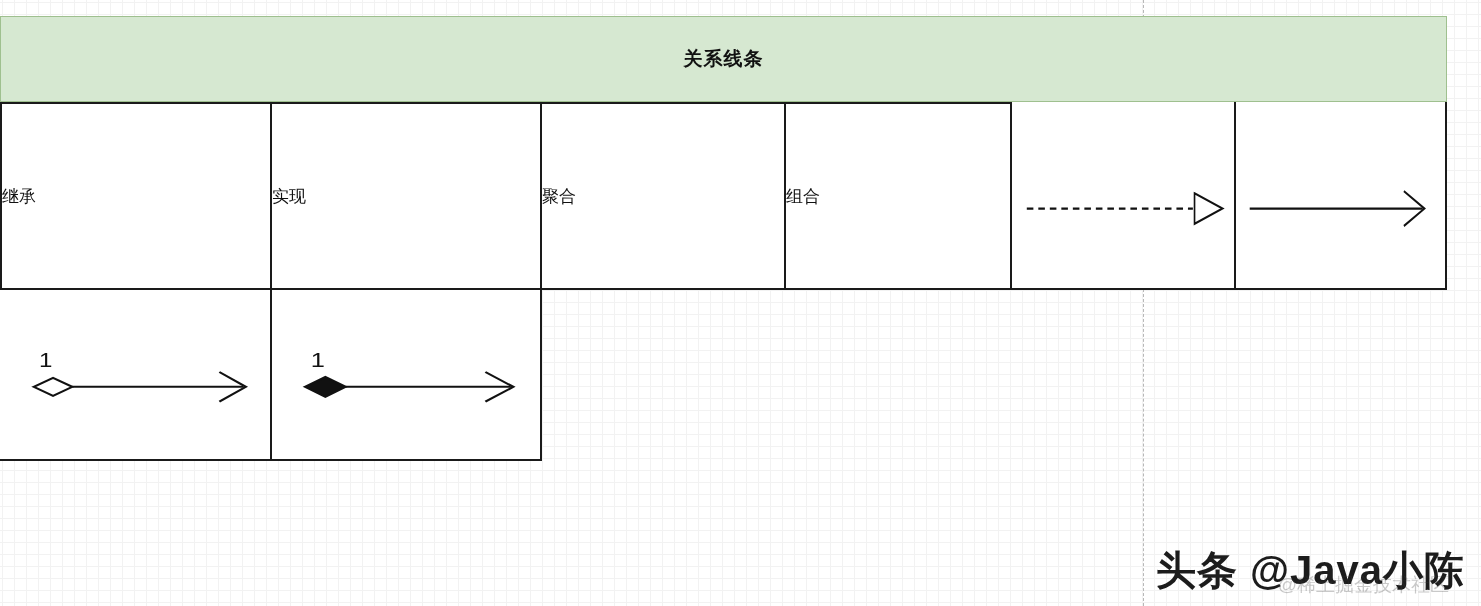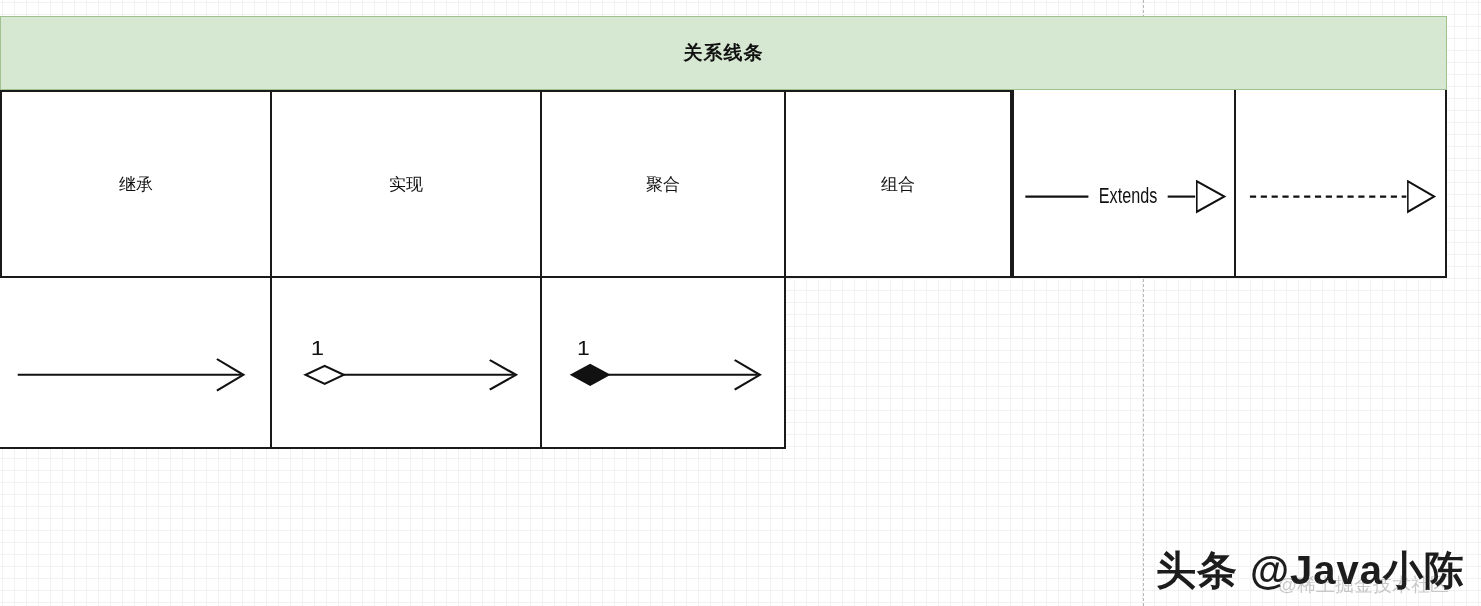--- a/index.html
+++ b/index.html
@@ -47,21 +47,21 @@
   
   #rel-table {
     position: absolute;
     left: 0px;
     top: 16px;
     width: 1447px;
     z-index: 5;
   }
 
   #table-header {
-    height: 74px;
+    height: 86px;
     background: #d6e8d1;
     border: 1px solid #9fc08f;
     box-sizing: border-box;
     display: flex;
     align-items: center;
     justify-content: center;
   }
   #table-header .title {
     font-size: 19px;
     font-weight: bold;
@@ -74,21 +74,20 @@
     grid-template-columns: 272px 270px 244px 226px 224px 211px;
     grid-template-rows: 188px 171px;
   }
   #grid .cell {
     border-right: 2px solid #1a1a1a;
     border-bottom: 2px solid #1a1a1a;
     box-sizing: border-box;
     background: #ffffff;
     display: flex;
     align-items: center;
-    justify-content: center;
     position: relative;
   }
   #grid .cell.first-col {
     border-left: 2px solid #1a1a1a;
   }
   #grid .cell.head-row {
     border-top: 2px solid #1a1a1a;
   }
   #grid .cell .label {
     font-size: 17px;
@@ -149,28 +148,20 @@
     <div class="cell head-row">
       <span class="label">实现</span>
     </div>
     <div class="cell head-row">
       <span class="label">聚合</span>
     </div>
     <div class="cell head-row">
       <span class="label">组合</span>
     </div>
 
-    <div class="cell first-col">
-      <svg class="glyph" viewBox="0 0 272 171" preserveAspectRatio="none">
-        <line x1="14" y1="98" x2="92" y2="98" stroke="#111" stroke-width="2"></line>
-        <line x1="190" y1="98" x2="224" y2="98" stroke="#111" stroke-width="2"></line>
-        <polygon points="226,84 260,98 226,112" fill="#ffffff" stroke="#111" stroke-width="2"></polygon>
-        <text x="141" y="104" font-family="Liberation Sans, sans-serif" font-size="20" fill="#111" text-anchor="middle">Extends</text>
-      </svg>
-    </div>
 
     <div class="cell">
       <svg class="glyph" viewBox="0 0 270 171" preserveAspectRatio="none">
         <line x1="18" y1="98" x2="220" y2="98" stroke="#111" stroke-width="2" stroke-dasharray="8 6"></line>
         <polygon points="222,84 256,98 222,112" fill="#ffffff" stroke="#111" stroke-width="2"></polygon>
       </svg>
     </div>
 
     <div class="cell">
       <svg class="glyph" viewBox="0 0 244 171" preserveAspectRatio="none">

